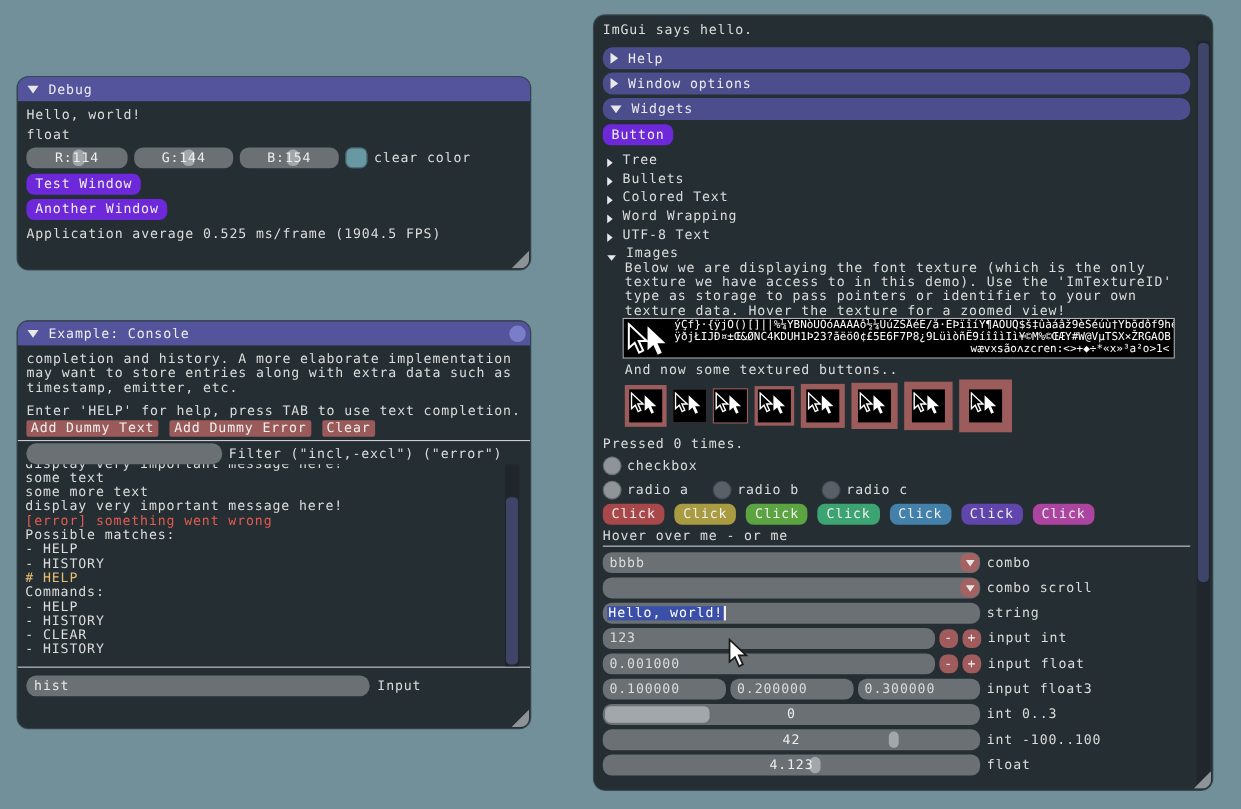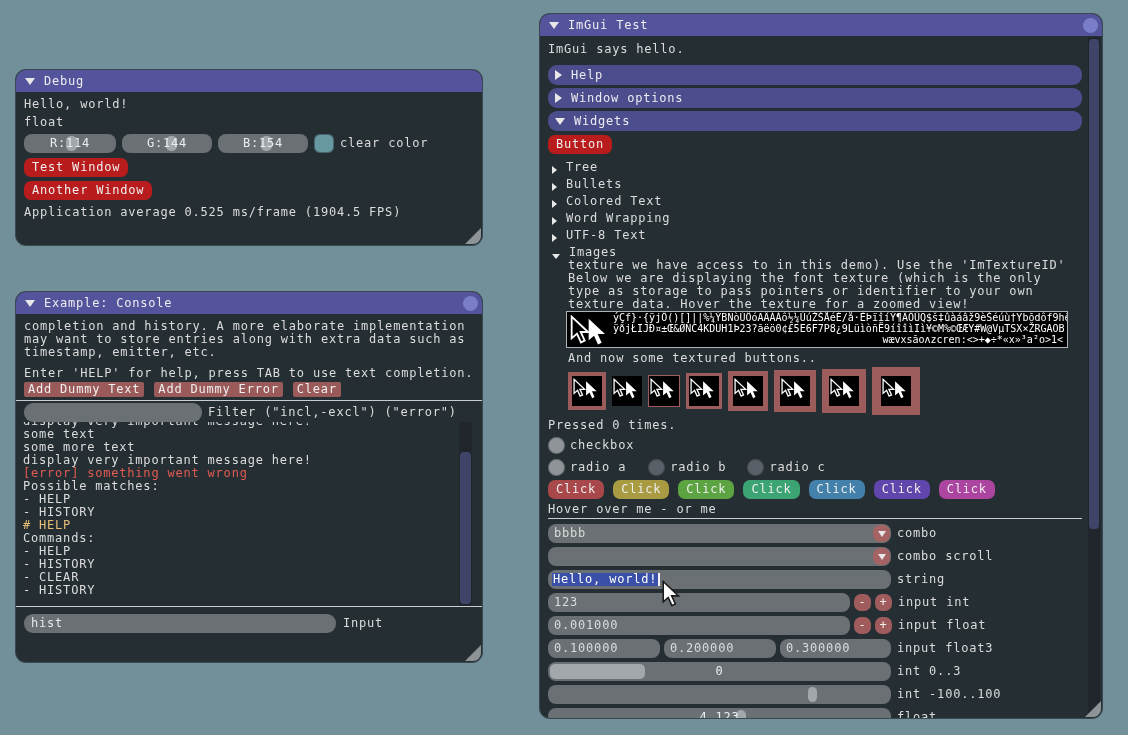--- a/index.html
+++ b/index.html
@@ -24,21 +24,21 @@
   .tri-down { width:0; height:0; border-left:5px solid transparent; border-right:5px solid transparent; border-top:7px solid #E8E8E8; }
   .tri-right { width:0; height:0; border-top:5px solid transparent; border-bottom:5px solid transparent; border-left:7px solid #E8E8E8; }
   .tri-down.sm { border-left-width:4px; border-right-width:4px; border-top-width:5px; }
   .tri-right.sm { border-top-width:4px; border-bottom-width:4px; border-left-width:5px; }
   .content { padding:6px 8px 0 8px; position:relative; }
   .line { white-space:nowrap; }
   .frame { background:#6A7074; height:19px; border-radius:8px; position:relative;
     display:flex; align-items:center; overflow:hidden; }
   .frame .center-val { position:absolute; left:0; width:100%; text-align:center; color:#EDEDED; }
   .grab { position:absolute; top:2px; height:15px; background:#A2A7AB; border-radius:5px; }
-  .btn { background:#b91c1c; border-radius:7px; height:19px; display:inline-flex;
+  .btn { background:#6d28d9; border-radius:7px; height:19px; display:inline-flex;
     align-items:center; padding:0 8px; color:#EFEFEF; }
   .btn-sm { background:#9A5A5A; border-radius:2px; height:15px; display:inline-flex;
     align-items:center; padding:0 4px; color:#EFEFEF; }
   .separator { height:1px; background:#C9CDD1; }
   .pill { background:#6A7074; border-radius:9px; height:19px; display:flex;
     align-items:center; padding:0 7px; color:#E8E8E8; }
   .grip { position:absolute; right:1px; bottom:1px; width:0; height:0;
     border-left:16px solid transparent; border-bottom:16px solid #8E9398;
     border-bottom-right-radius:8px; }
   .row17 { height:17px; display:flex; align-items:flex-end; gap:9px; }
@@ -149,25 +149,20 @@
       <div class="pill" style="width:312px;">
         <span>hist</span>
       </div>
       <span class="line">Input</span>
     </div>
   </div>
   <div class="grip"></div>
 </div>
 
 <div class="window" style="left:540px; top:14px; width:562px; height:704px;">
-  <div class="titlebar">
-    <span class="tri-down"></span>
-    <span>ImGui Test</span>
-    <span class="close-ball"></span>
-  </div>
 
   <div class="scrollbar" style="top:23px; right:2px; width:12px; height:679px;">
     <div class="scroll-thumb" style="top:2px; height:490px;"></div>
   </div>
 
   <div class="content" style="padding-right:20px; padding-top:7px;">
     <div class="line">ImGui says hello.</div>
 
     <div style="margin-top:9px; height:20px; background:#4C4D8D; border-radius:9px; display:flex; align-items:center; gap:9px; padding:0 7px; color:#ECECF0;">
       <span class="tri-right"></span>
@@ -205,22 +200,22 @@
         <span class="tri-right sm"></span>
         <span>UTF-8 Text</span>
       </div>
       <div class="row17" style="padding-left:4px;">
         <span class="tri-down sm"></span>
         <span>Images</span>
       </div>
     </div>
 
     <div class="indent20">
+      <div class="line">Below we are displaying the font texture (which is the only</div>
       <div class="line">texture we have access to in this demo). Use the 'ImTextureID'</div>
-      <div class="line">Below we are displaying the font texture (which is the only</div>
       <div class="line">type as storage to pass pointers or identifier to your own</div>
       <div class="line">texture data. Hover the texture for a zoomed view!</div>
     </div>
 
     <div class="texture-box">
       <div class="texture-cursors">
         <svg class="cursor" style="position:absolute; left:3px; top:3px;" width="20" height="30" viewBox="0 0 12 18">
           <polygon points="1,1 1,14 4.2,11.2 6.6,16.5 8.8,15.4 6.4,10.2 10.8,10.2" fill="#000" stroke="#FFF" stroke-width="1.1"></polygon>
         </svg>
         <svg class="cursor" style="position:absolute; left:20px; top:5px;" width="20" height="30" viewBox="0 0 12 18">
@@ -405,20 +400,21 @@
       <div class="form-row">
         <div class="frame" style="width:343px;">
           <span class="grab" style="left:2px; width:95px;"></span>
           <span class="center-val">0</span>
         </div>
         <span class="label">int 0..3</span>
       </div>
       <div class="form-row">
         <div class="frame" style="width:343px;">
           <span class="grab" style="left:260px; width:9px;"></span>
+          <span class="center-val">42</span>
         </div>
         <span class="label">int -100..100</span>
       </div>
       <div class="form-row">
         <div class="frame" style="width:343px;">
           <span class="grab" style="left:188px; width:10px;"></span>
           <span class="center-val">4.123</span>
         </div>
         <span class="label">float</span>
       </div>

